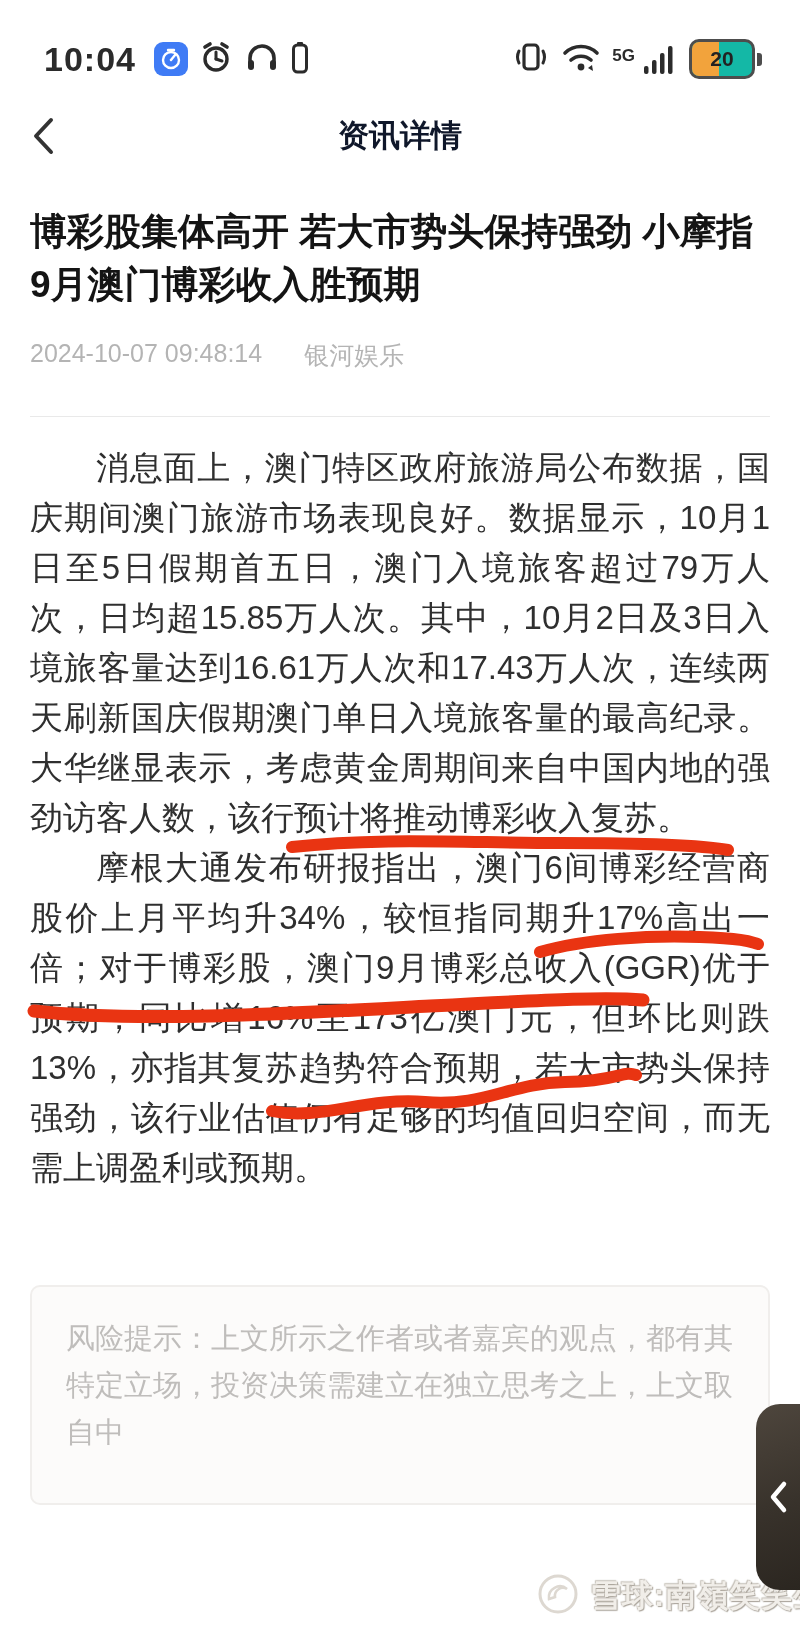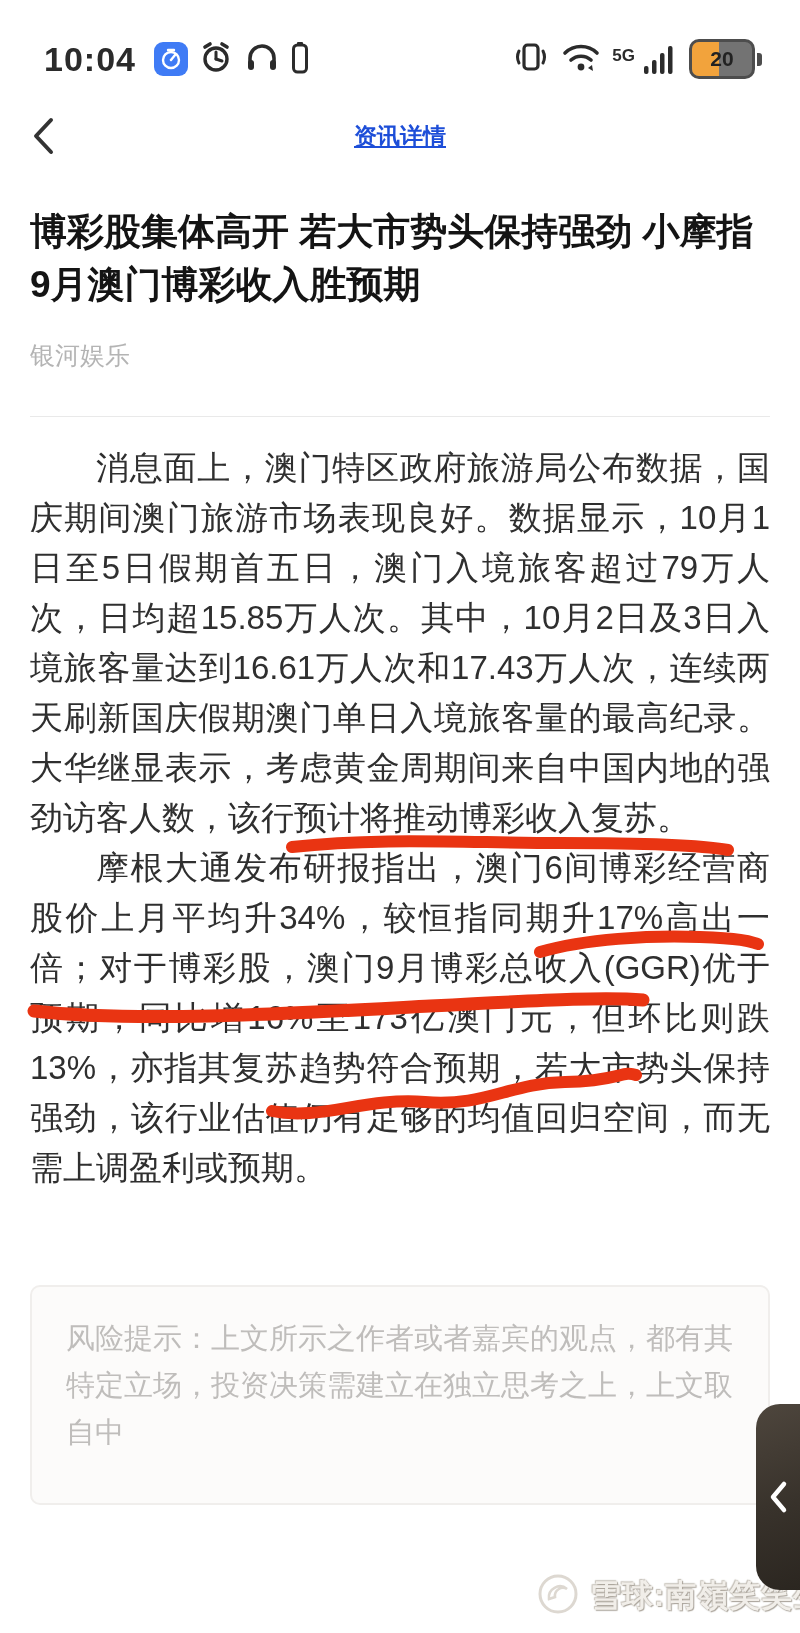--- a/index.html
+++ b/index.html
@@ -12,29 +12,29 @@
   
   .status-bar{
     height:62px;display:flex;justify-content:space-between;align-items:center;
     padding:28px 38px 0 44px;color:#2b2b2b;
   }
   .sb-left,.sb-right{display:flex;align-items:center;gap:10px;}
   .sb-time{font-size:34px;font-weight:600;letter-spacing:1px;margin-right:8px;}
   .app-ic{width:34px;height:34px;border-radius:9px;background:#3f7bf5;display:flex;align-items:center;justify-content:center;}
   .sig-group{display:flex;align-items:flex-end;gap:8px;}
   .sig-5g{font-size:17px;font-weight:700;line-height:1;transform:translateY(-12px);}
-  .batt{position:relative;width:60px;height:34px;border:3px solid #4d4d4d;border-radius:10px;overflow:hidden;background:#737373;}
+  .batt{position:relative;width:60px;height:34px;border:3px solid #4d4d4d;border-radius:10px;overflow:hidden;background:#14b8a6;}
   .batt-fill{position:absolute;left:0;top:0;bottom:0;width:45%;background:#f2a33c;}
   .batt-num{position:absolute;inset:0;display:flex;align-items:center;justify-content:center;font-size:21px;font-weight:700;color:#222;}
   .batt-nub{width:5px;height:13px;background:#4d4d4d;border-radius:0 3px 3px 0;margin-left:2px;}
   .batt-wrap{display:flex;align-items:center;}
   
   .header{position:relative;height:92px;display:flex;align-items:center;justify-content:center;}
   .back-btn{position:absolute;left:30px;top:22px;width:40px;height:48px;display:flex;align-items:center;cursor:pointer;}
-  .header-title{font-size:23px;font-weight:600;color:#1d4ed8;text-decoration:underline;}
+  .header-title{font-size:31px;font-weight:600;color:#0f172a;}
   
   .art-title{margin:24px 30px 0;font-size:37px;line-height:1.42;font-weight:700;color:#141414;}
   .meta-row{margin:28px 30px 0;font-size:25px;color:#b4b4b4;display:flex;gap:42px;}
   .divider{margin:44px 30px 0;border-top:1px solid #e9e9e9;height:0;}
   .body-text{margin:26px 30px 0;font-size:33px;line-height:50px;color:#2f2f2f;text-align:justify;}
   .body-text p{margin:0;text-indent:2em;}
   
   .risk-box{
     margin:92px 30px 0;border:2px solid #f0eeec;background:#fcfbfa;border-radius:10px;
     padding:28px 34px;font-size:29px;line-height:47px;color:#bfbdbb;height:160px;
@@ -133,20 +133,21 @@
     <svg width="26" height="44" viewBox="0 0 26 44">
         <polyline points="21,6 6,22 21,38" fill="none" stroke="#333" stroke-width="4" stroke-linecap="round" stroke-linejoin="round"></polyline>
       </svg>
   </span>
   <span class="header-title">资讯详情</span>
 </div>
 
 <h1 class="art-title">博彩股集体高开 若大市势头保持强劲 小摩指9月澳门博彩收入胜预期</h1>
 
 <div class="meta-row">
+  <span>2024-10-07 09:48:14</span>
   <span>银河娱乐</span>
 </div>
 
 <div class="divider"></div>
 
 <div class="body-text">
   <p>消息面上，澳门特区政府旅游局公布数据，国庆期间澳门旅游市场表现良好。数据显示，10月1日至5日假期首五日，澳门入境旅客超过79万人次，日均超15.85万人次。其中，10月2日及3日入境旅客量达到16.61万人次和17.43万人次，连续两天刷新国庆假期澳门单日入境旅客量的最高纪录。大华继显表示，考虑黄金周期间来自中国内地的强劲访客人数，该行预计将推动博彩收入复苏。</p>
   <p>摩根大通发布研报指出，澳门6间博彩经营商股价上月平均升34%，较恒指同期升17%高出一倍；对于博彩股，澳门9月博彩总收入(GGR)优于预期，同比增16%至173亿澳门元，但环比则跌13%，亦指其复苏趋势符合预期，若大市势头保持强劲，该行业估值仍有足够的均值回归空间，而无需上调盈利或预期。</p>
 </div>
 

